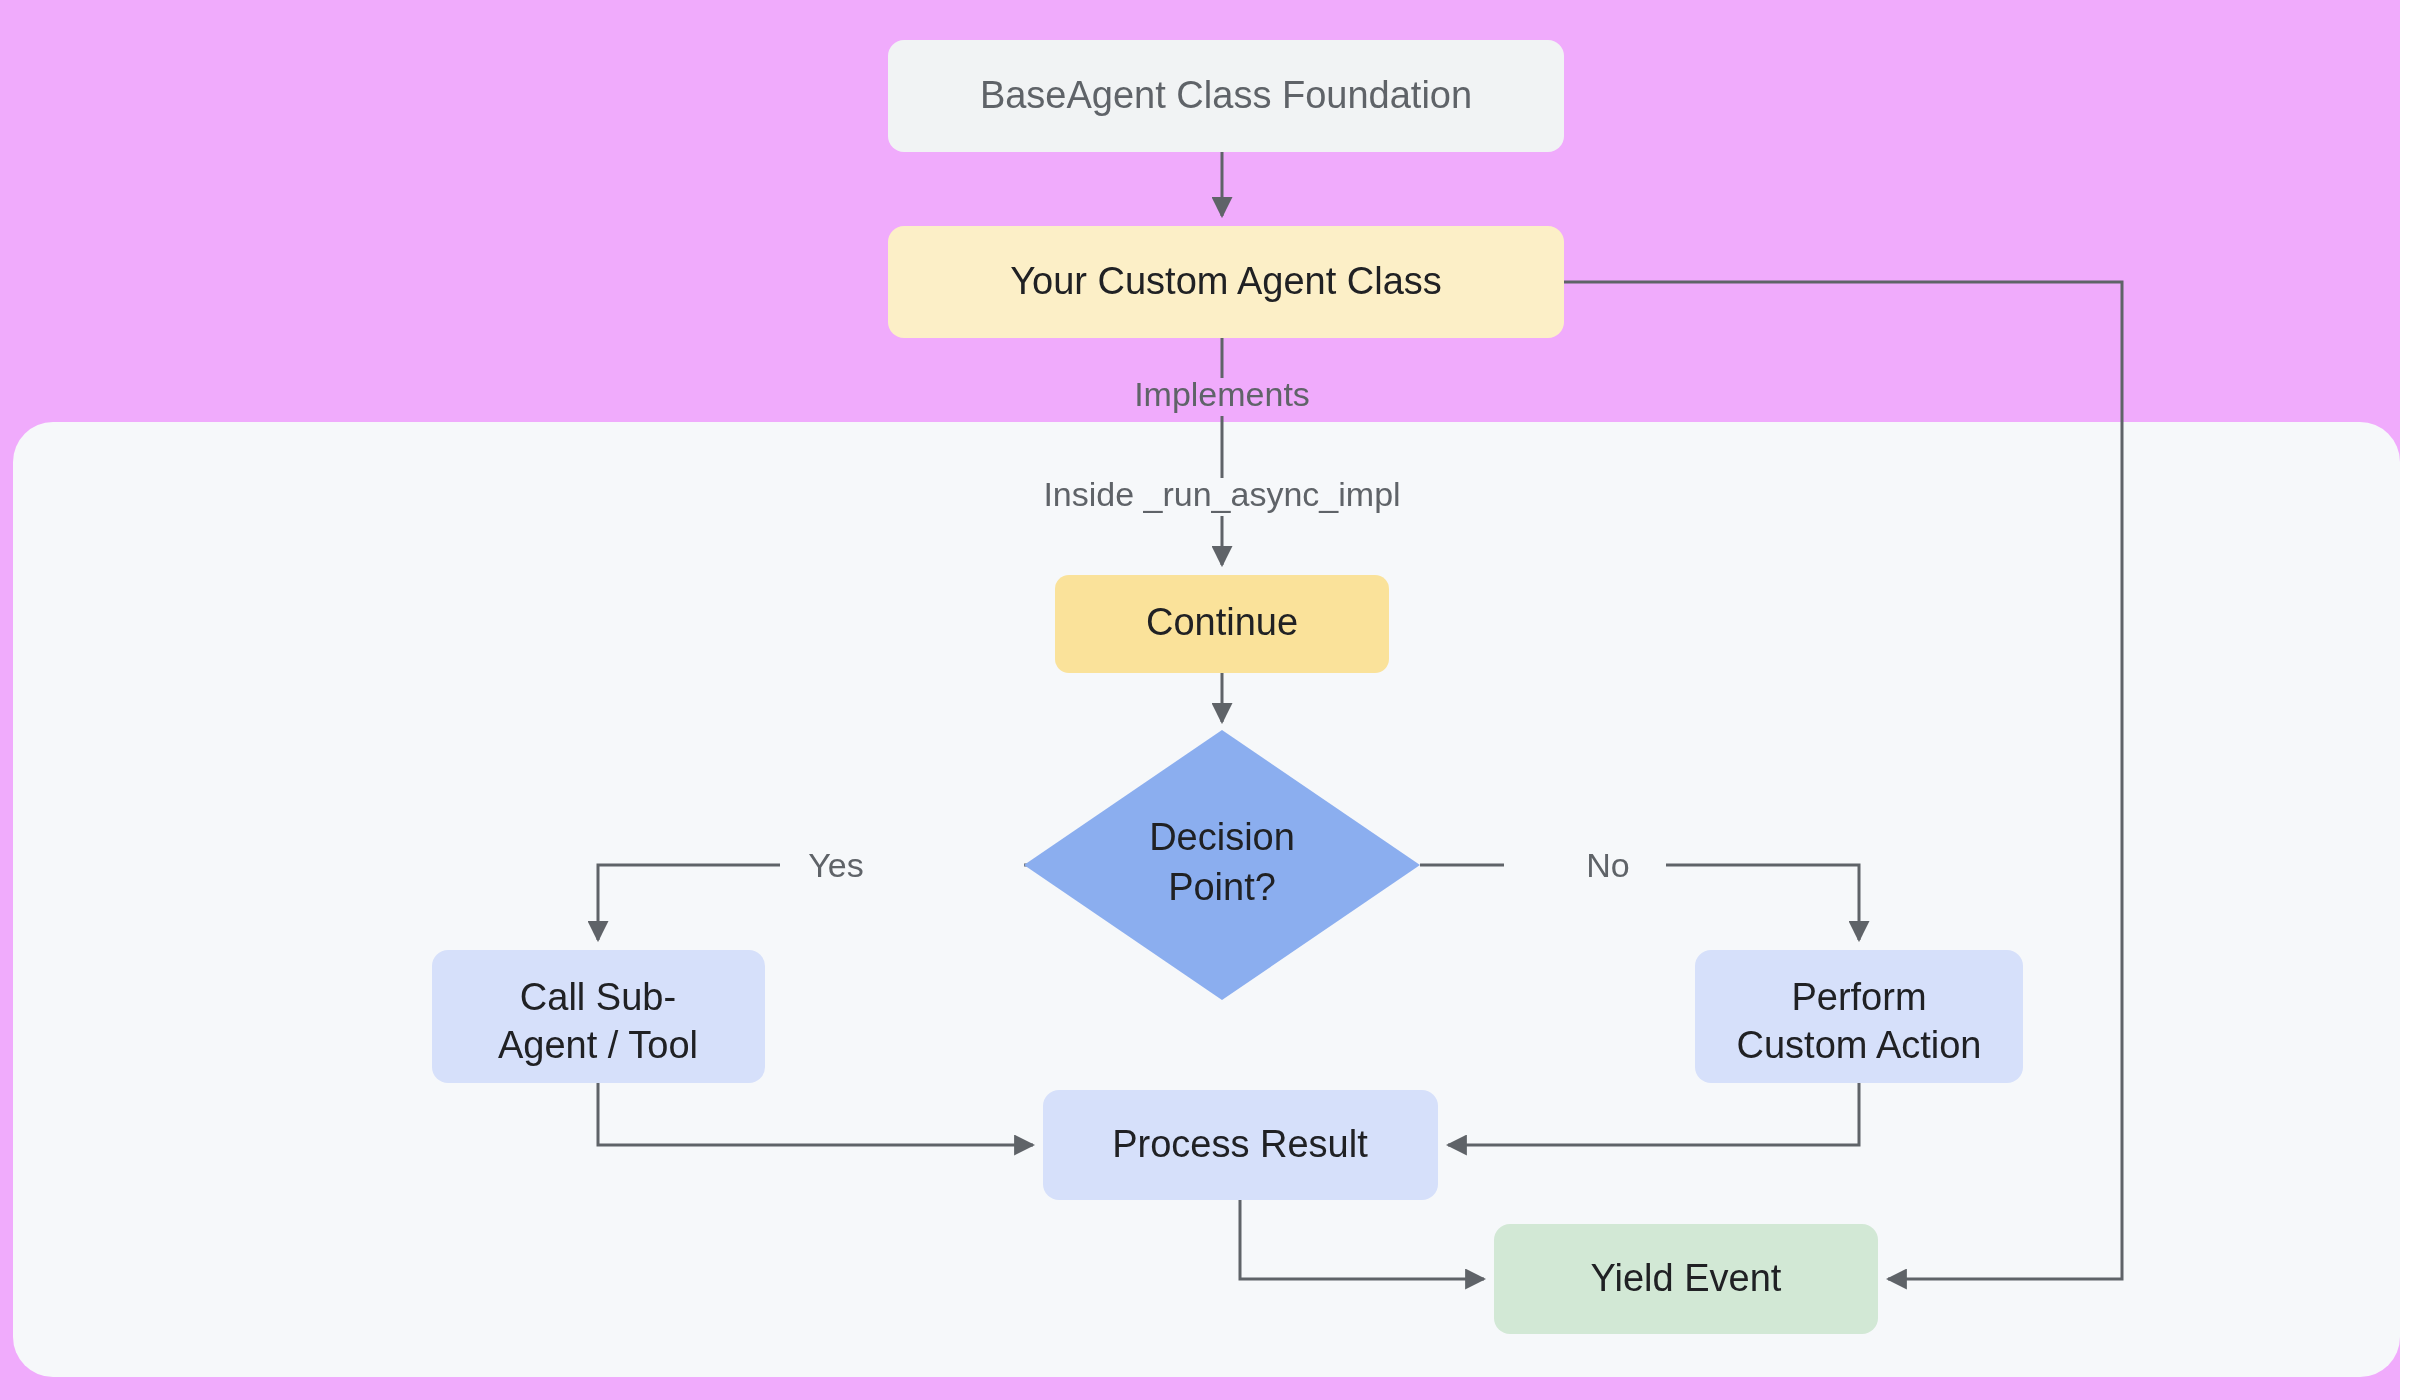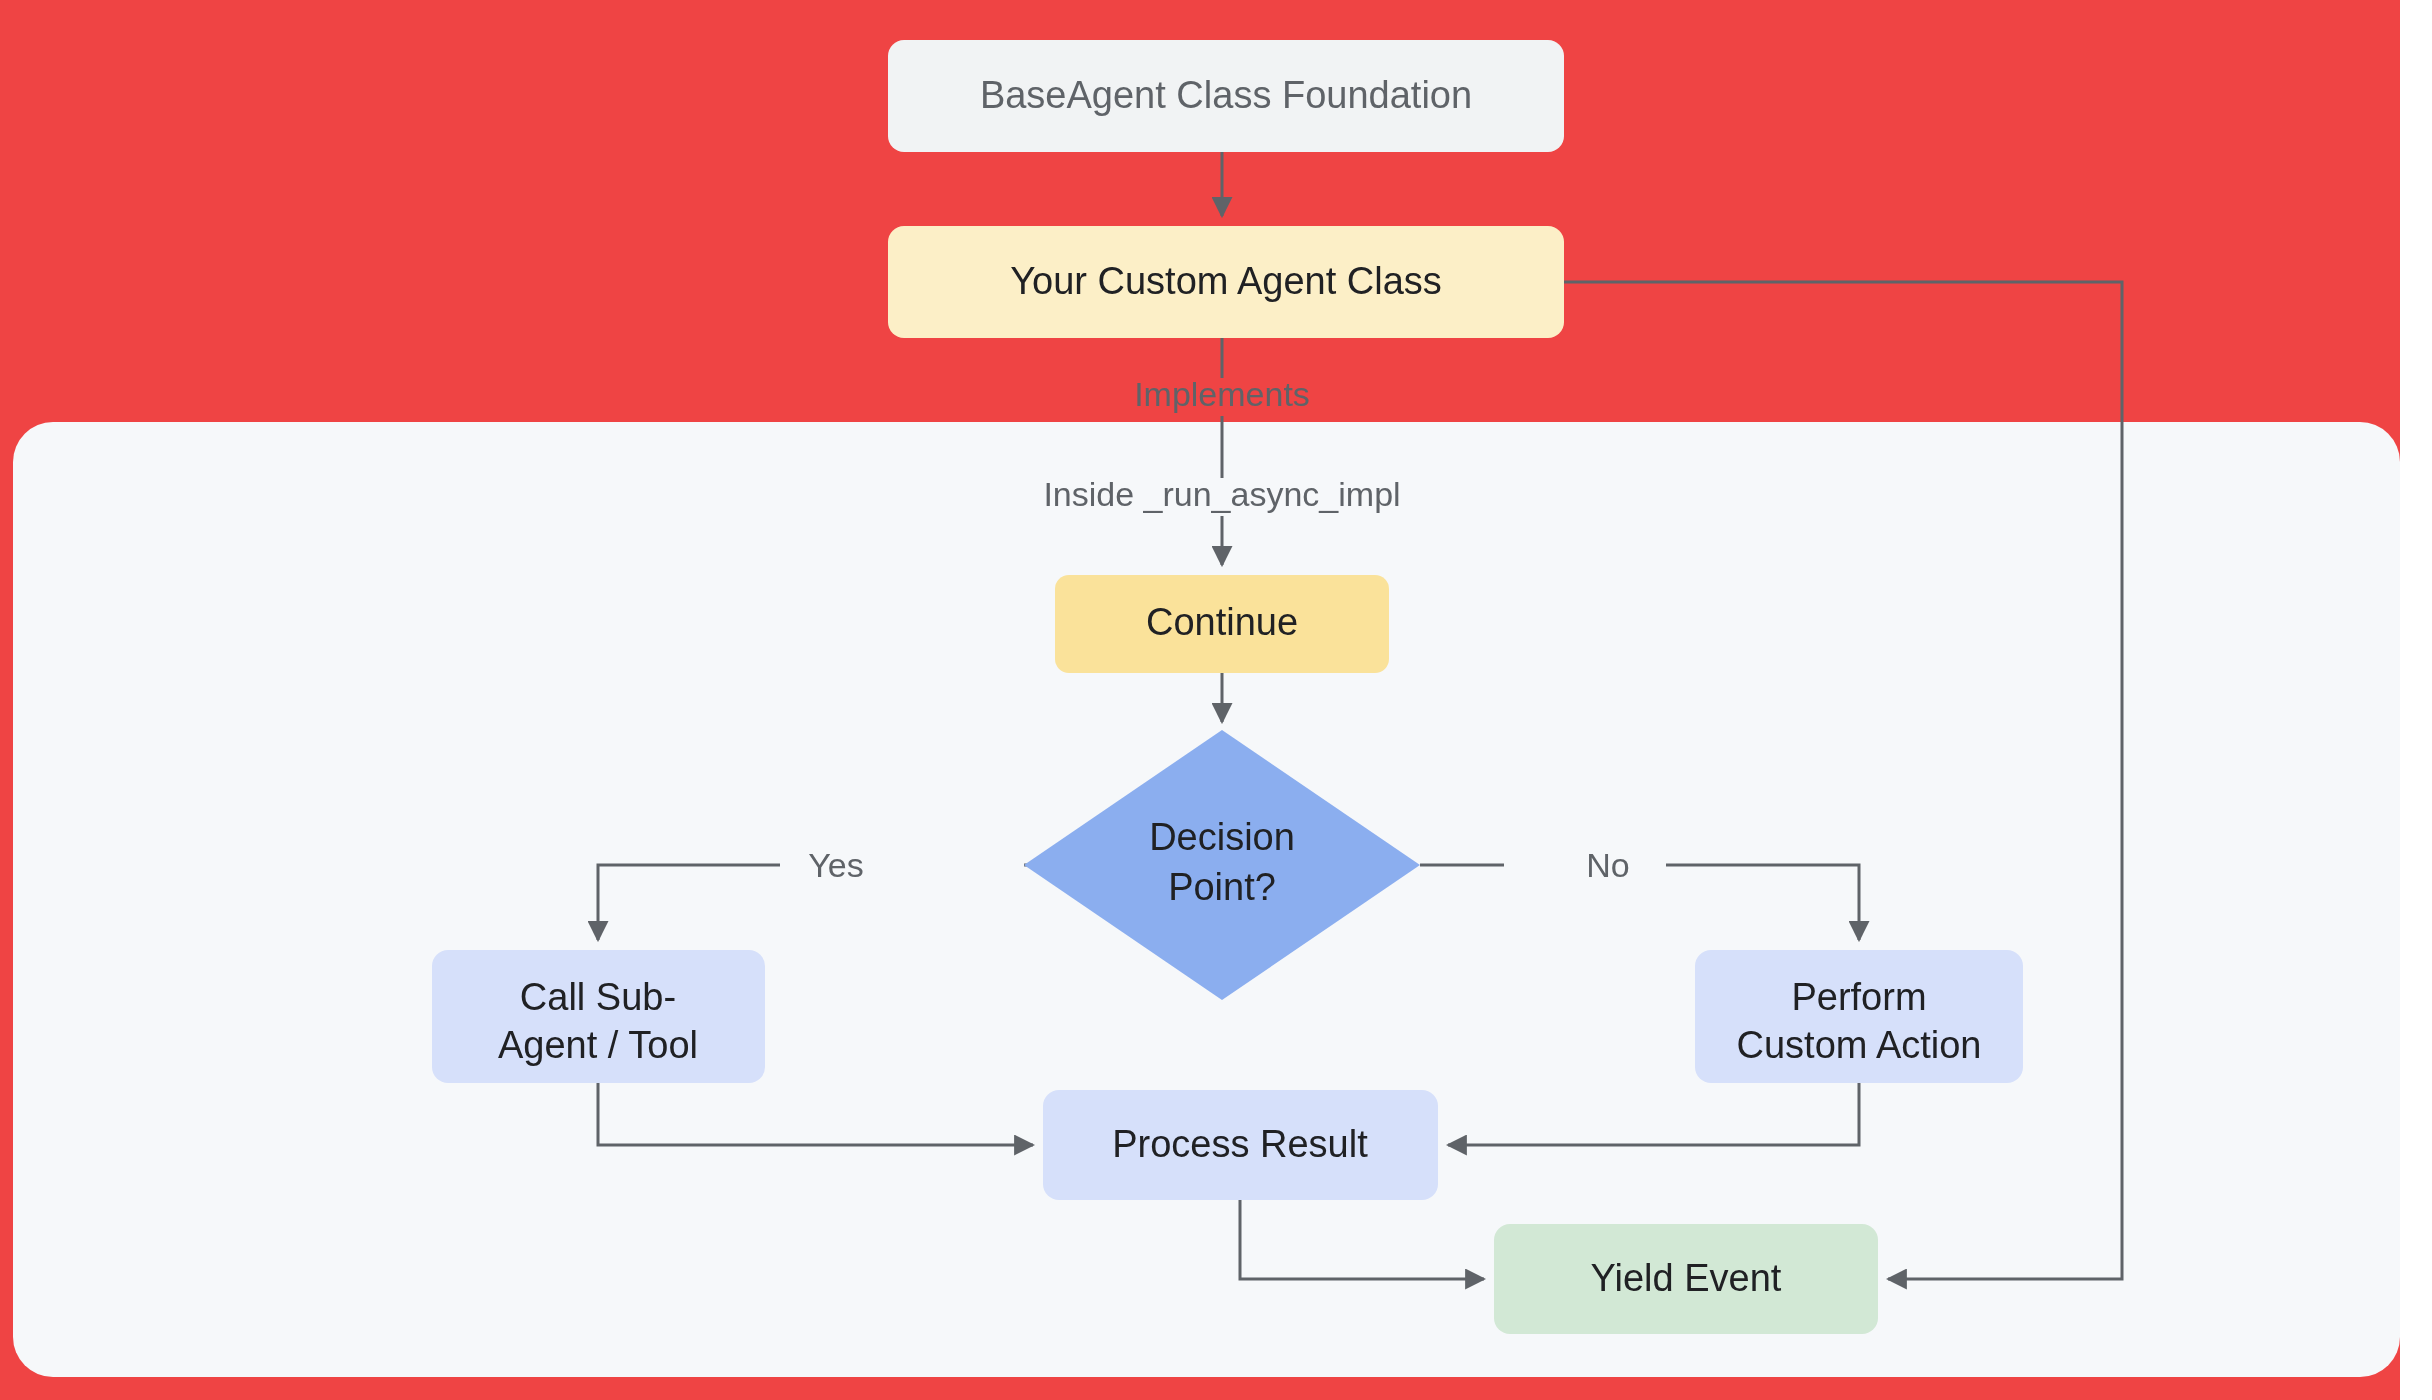--- a/index.html
+++ b/index.html
@@ -4,21 +4,21 @@
 <style>
   html, body {
     margin: 0;
     padding: 0;
     background: #ffffff;
   }
   #stage {
     position: relative;
     width: 2400px;
     height: 1400px;
-    background: #ef4444;
+    background: #f0abfc;
     font-family: "Liberation Sans", sans-serif;
     overflow: hidden;
   }
   #flow {
     position: absolute;
     left: 0;
     top: 0;
     width: 2432px;
     height: 1400px;
   }

